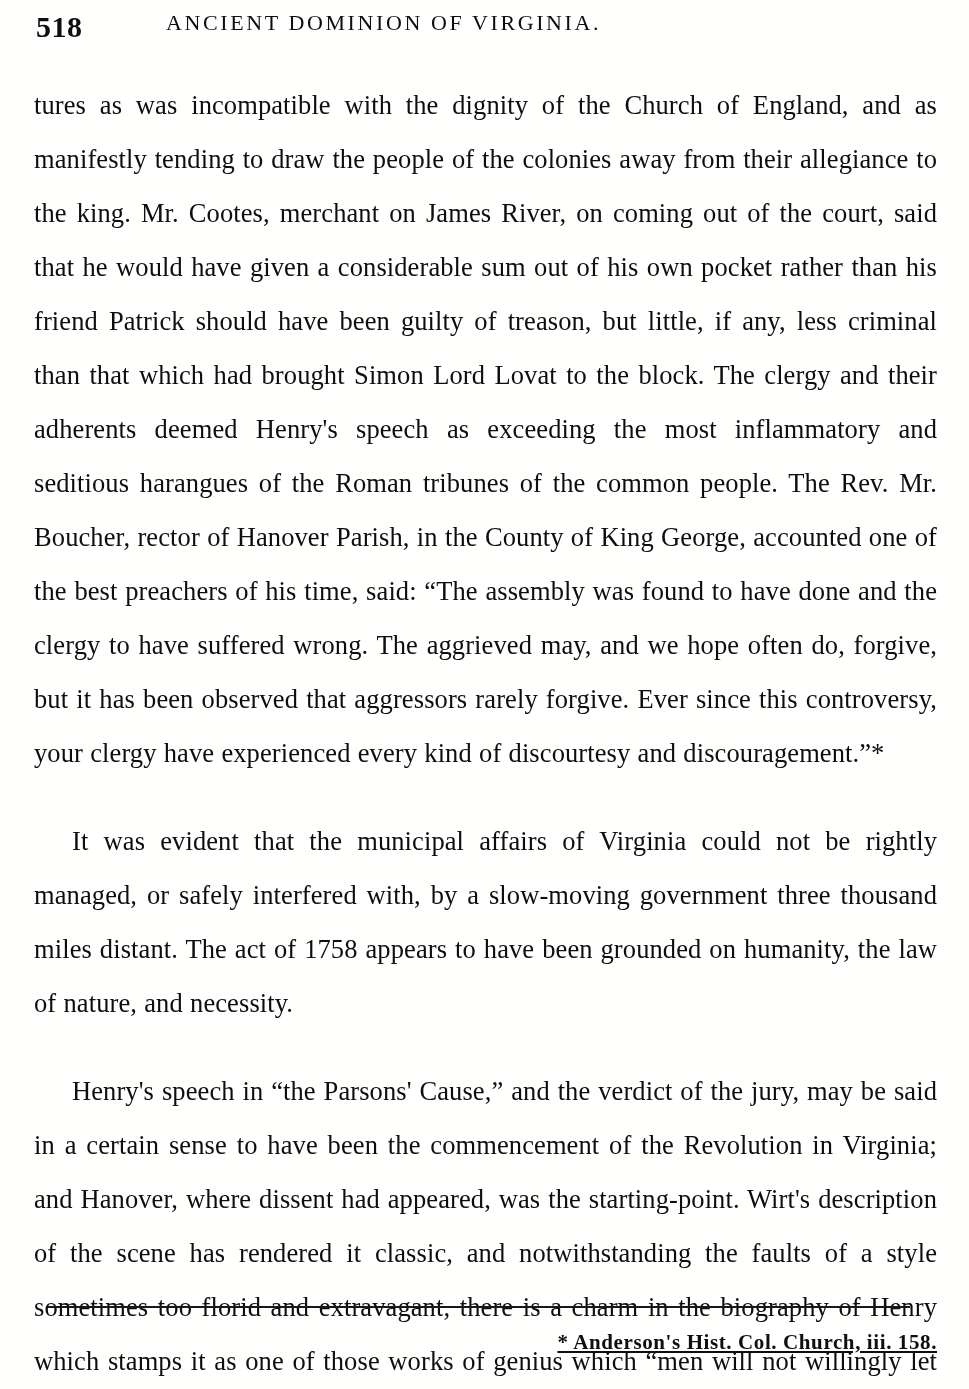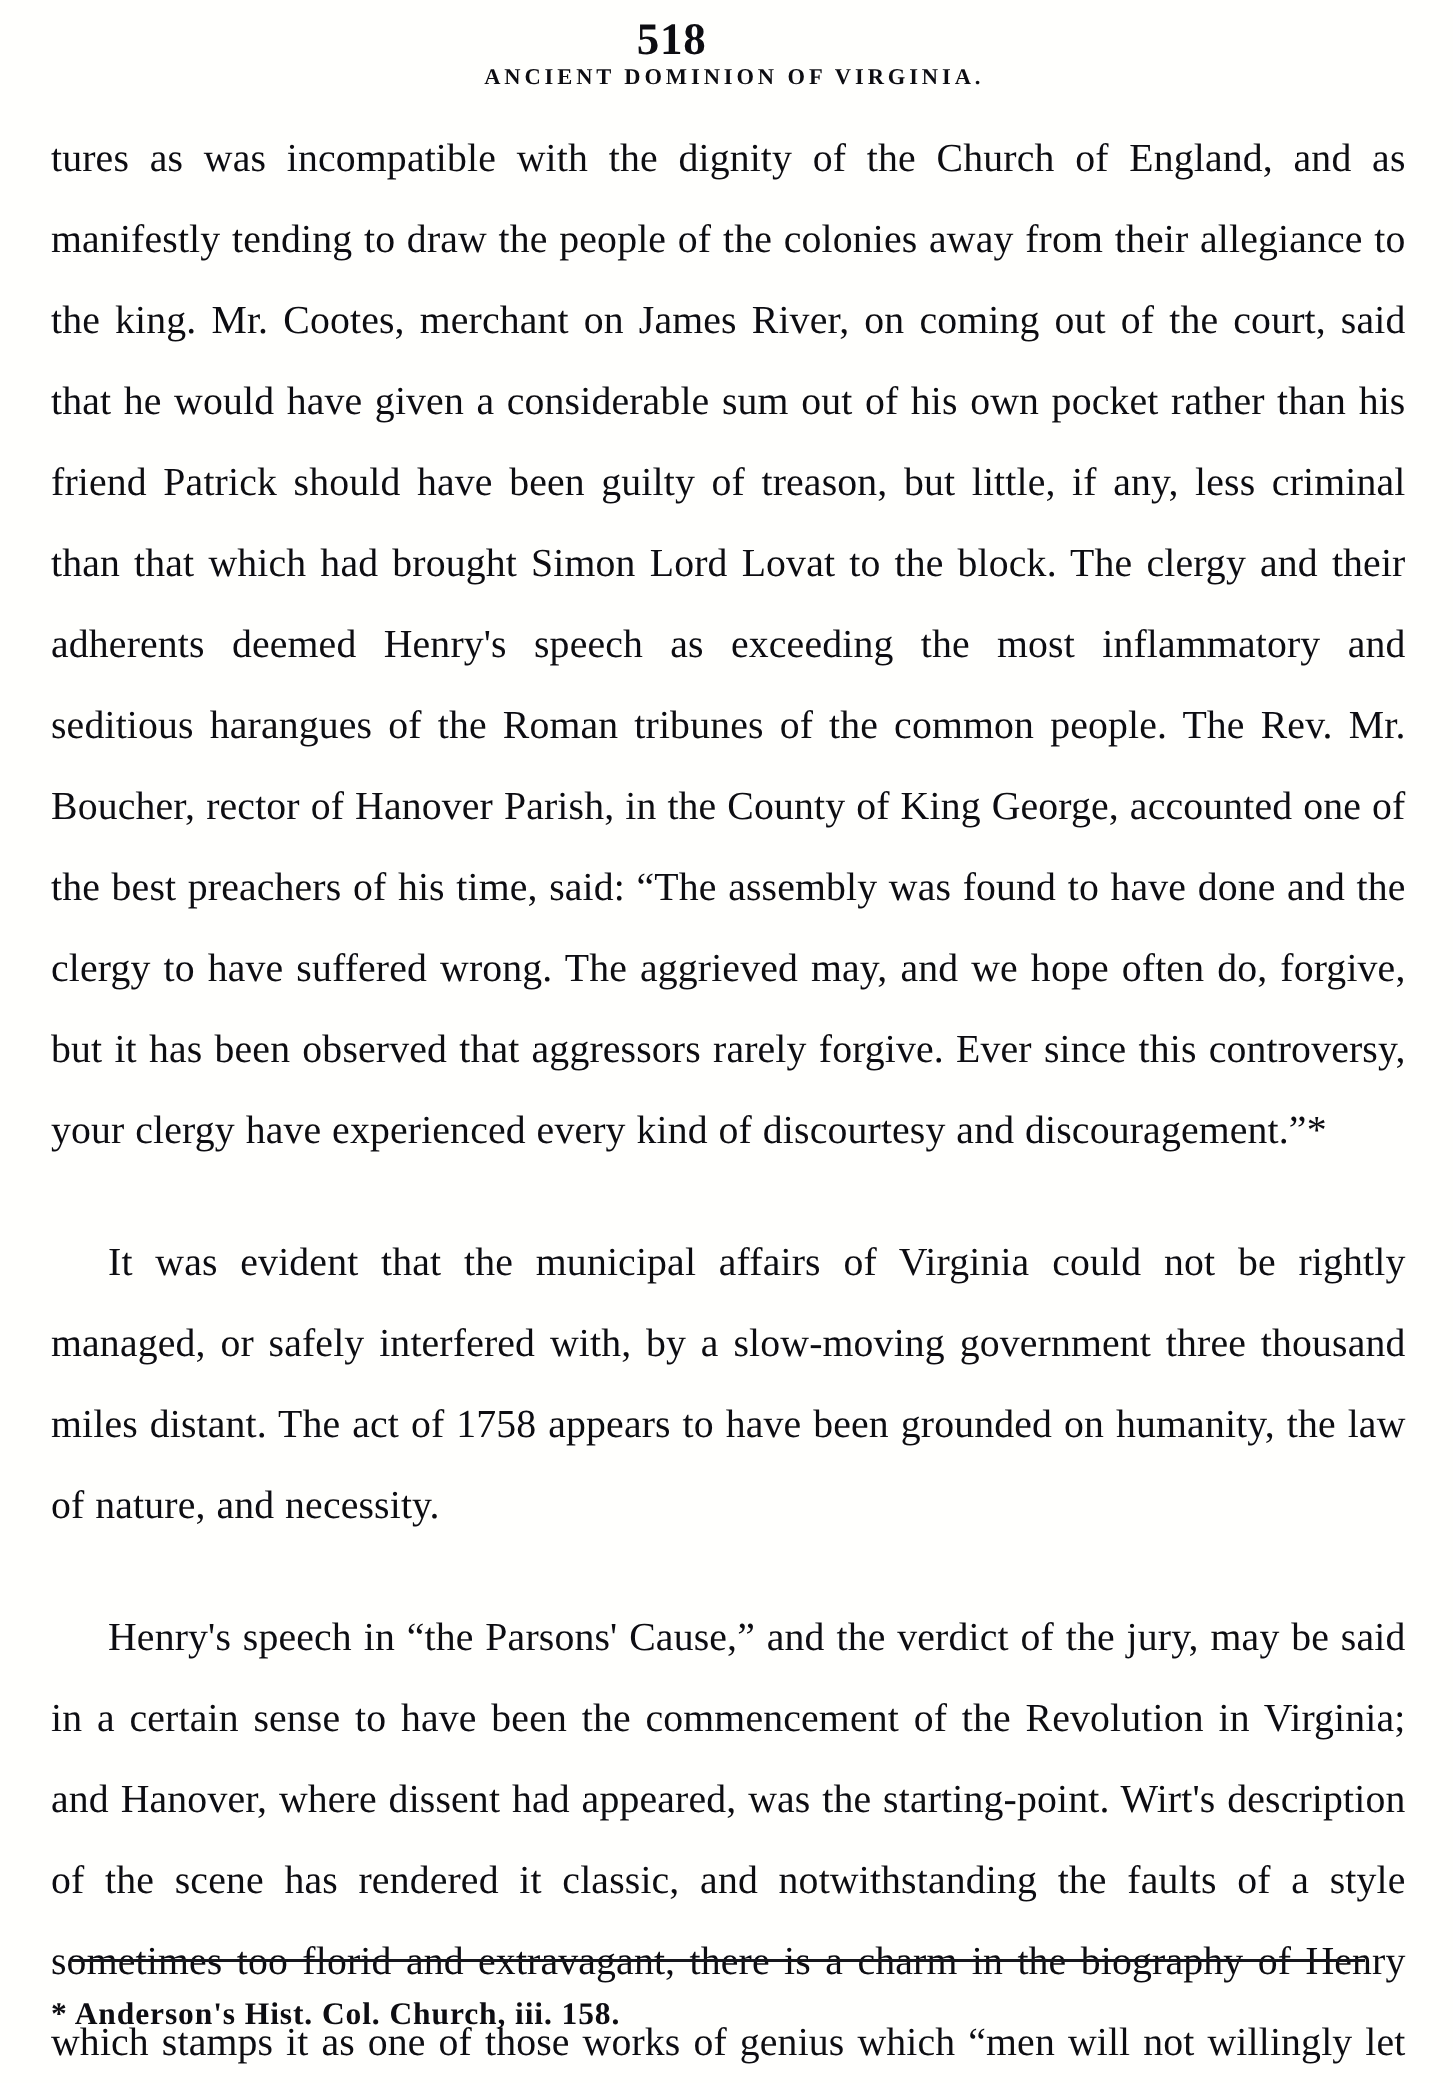--- a/index.html
+++ b/index.html
@@ -16,34 +16,33 @@
     color: #0d0d12;
     overflow: hidden;
   }
   .header {
     position: absolute;
     top: 10px;
     left: 36px;
     right: 36px;
     height: 40px;
     display: flex;
-    align-items: center;
-    flex-direction: column;
+    align-items: flex-start;
   }
   .folio {
     font-size: 30px;
     font-weight: 700;
     letter-spacing: 0.5px;
     width: 120px;
   }
   .running-head {
     flex: 1;
     text-align: left;
-    font-size: 15px;
-    font-weight: 700;
+    font-size: 22px;
+    font-weight: 400;
     letter-spacing: 2.6px;
     text-transform: uppercase;
     padding-left: 10px;
   }
   .body {
     position: absolute;
     top: 78px;
     left: 34px;
     width: 903px;
   }
@@ -65,24 +64,25 @@
     left: 48px;
     width: 862px;
     top: 1306px;
     border-top: 2px solid #17171c;
   }
   .footnote {
     position: absolute;
     top: 1330px;
     left: 34px;
     width: 903px;
-    text-align: left;
+    text-align: right;
     font-size: 21px;
     letter-spacing: 0.6px;
     font-weight: 600;
+    text-decoration: underline;
   }
 </style>
 </head>
 <body>
 
 <div class="page">
 
   <div class="header">
     <div class="folio">518</div>
     <div class="running-head">ANCIENT DOMINION OF VIRGINIA.</div>

